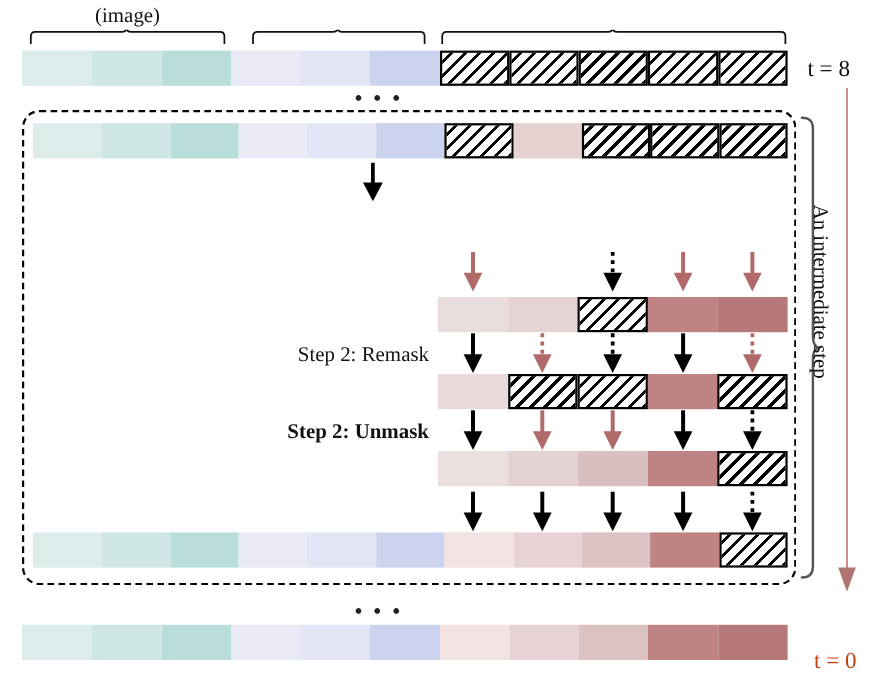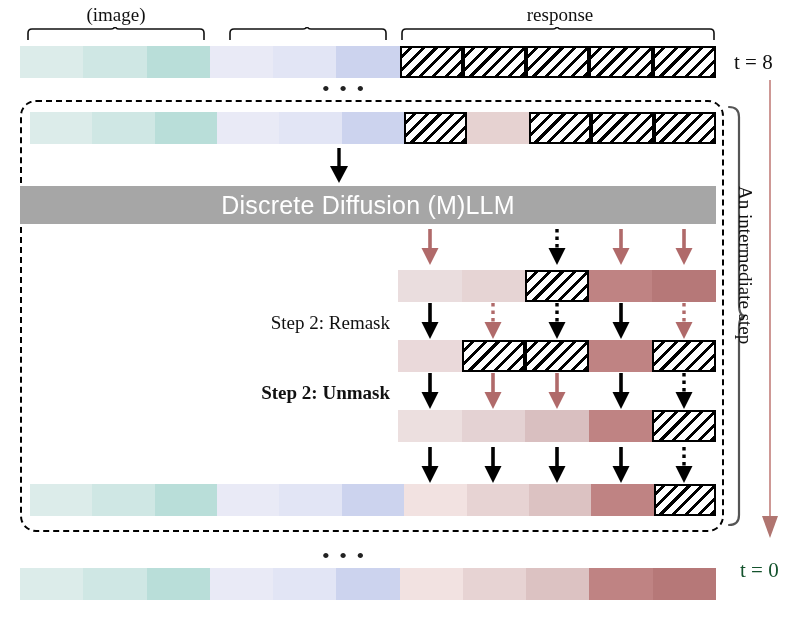--- a/index.html
+++ b/index.html
@@ -84,21 +84,20 @@
     font-family:"Liberation Sans",sans-serif;white-space:nowrap;
     letter-spacing:1px;
   }
 </style>
 </head>
 <body>
 
 <div class="stage">
 
   <div class="brk-label" style="left:26px;top:4px;width:180px;">(image)</div>
-  <div class="brk-label" style="left:400px;top:4px;width:320px;">response</div>
 
   <div class="brk" style="left:26px;top:27px;width:180px;height:14px;">
     <svg width="180" height="14" viewBox="0 0 180 14">
       <path d="M2,13 L2,6 Q2,2 6,2 L85,2 Q89,2 89,-2 Q89,2 93,2 L174,2 Q178,2 178,6 L178,13" fill="none" stroke="#111" stroke-width="1.6"></path>
     </svg>
   </div>
   <div class="brk" style="left:228px;top:27px;width:160px;height:14px;">
     <svg width="160" height="14" viewBox="0 0 160 14">
       <path d="M2,13 L2,6 Q2,2 6,2 L75,2 Q79,2 79,-2 Q79,2 83,2 L154,2 Q158,2 158,6 L158,13" fill="none" stroke="#111" stroke-width="1.6"></path>
     </svg>
@@ -149,23 +148,20 @@
       <div class="cell hatch" style="width: 9.09091%;"></div>
     </div>
 
   <div class="arrow" style="left:326px;top:148px;width:26px;height:36px;">
     <svg width="26" height="36" viewBox="0 0 26 36">
       <line x1="13" y1="0" x2="13" y2="22" stroke="#000" stroke-width="3.4"></line>
       <polygon points="13,35 4,18 22,18" fill="#000"></polygon>
     </svg>
   </div>
 
-  <div class="modelbar" style="left:20px;top:186px;width:696px;height:38px;">
-    <span>Discrete Diffusion (M)LLM</span>
-  </div>
 
   <div class="abs" id="arrows-step1" style="left:398px;top:228px;width:318px;height:40px;">
       <div class="arrow" style="left: 18.8px; top: 0px;">
         <svg width="26" height="38" viewBox="0 0 26 38">
           <line x1="13" y1="1" x2="13" y2="22" stroke="#b06a6a" stroke-width="3.6"></line>
           <polygon points="13,37 4.5,20 21.5,20" fill="#b06a6a"></polygon>
         </svg>
       </div>
       <div class="arrow" style="left: 146px; top: 0px;">
         <svg width="26" height="38" viewBox="0 0 26 38">
@@ -337,16 +333,16 @@
       <div class="cell" style="width: 9.09091%; background: rgb(185, 222, 217);"></div>
       <div class="cell" style="width: 9.09091%; background: rgb(233, 234, 246);"></div>
       <div class="cell" style="width: 9.09091%; background: rgb(226, 229, 245);"></div>
       <div class="cell" style="width: 9.09091%; background: rgb(204, 211, 238);"></div>
       <div class="cell" style="width: 9.09091%; background: rgb(242, 226, 225);"></div>
       <div class="cell" style="width: 9.09091%; background: rgb(231, 211, 211);"></div>
       <div class="cell" style="width: 9.09091%; background: rgb(220, 194, 194);"></div>
       <div class="cell" style="width: 9.09091%; background: rgb(191, 131, 131);"></div>
       <div class="cell" style="width: 9.09091%; background: rgb(182, 120, 120);"></div>
     </div>
-  <div class="tlabel" style="left:740px;top:558px;color:#14532d;">t = 0</div>
+  <div class="tlabel" style="left:740px;top:588px;color:#c2410c;">t = 0</div>
 
 
 </div>
 
 </body></html>

